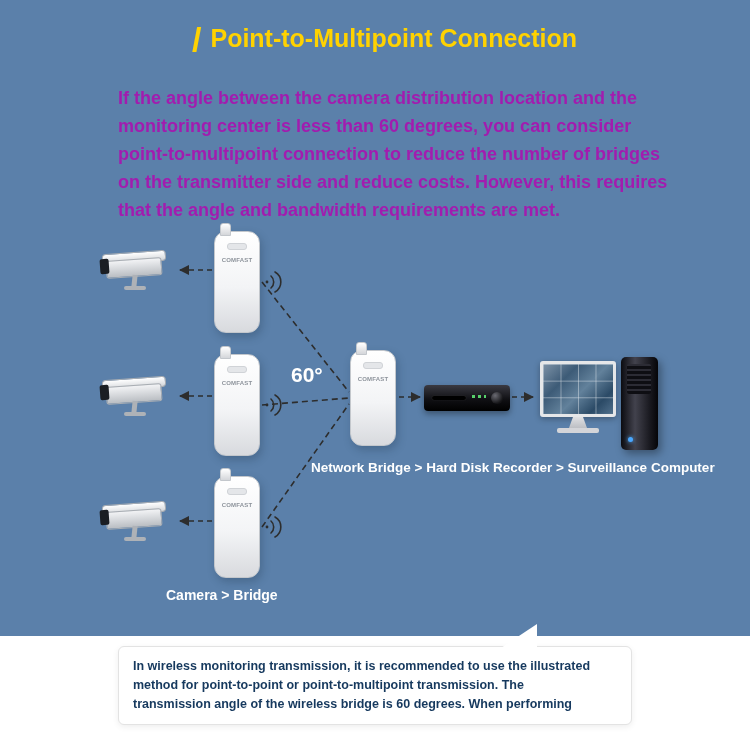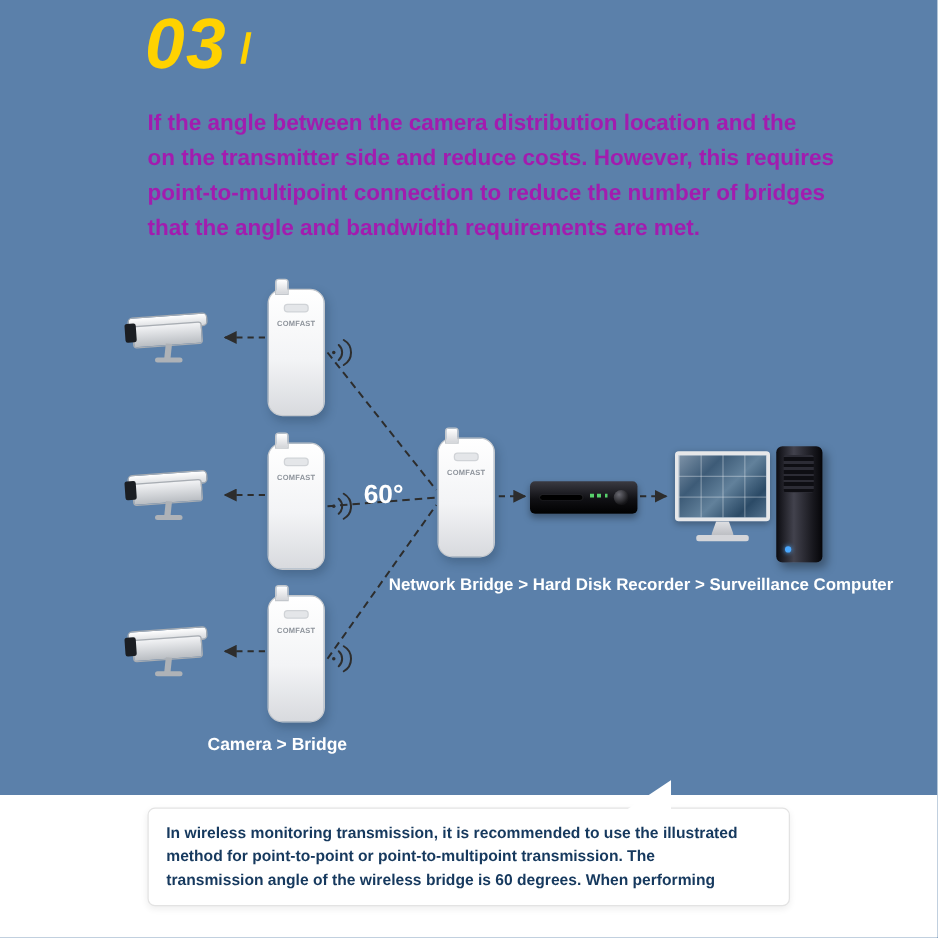--- a/index.html
+++ b/index.html
@@ -72,48 +72,49 @@
   .monitor .stand-base { position:absolute; left:17px; top:67px; width:42px; height:5px; background:#d4d5d9; border-radius:2px; }
 
   
   .tower { position:absolute; left:621px; top:357px; width:37px; height:93px;
     background:linear-gradient(90deg,#0b0b10,#42424d 38%,#17171d 80%,#050508);
     border-radius:5px; box-shadow:3px 4px 8px rgba(0,0,0,.35); }
   .tower::before { content:""; position:absolute; left:6px; top:7px; right:7px; height:30px; background:repeating-linear-gradient(180deg,#2c2c35 0 2px,#0e0e13 2px 5px); border-radius:2px; }
   .tower::after { content:""; position:absolute; left:7px; bottom:8px; width:5px; height:5px; border-radius:50%; background:#4aa8ff; box-shadow:0 0 4px #4aa8ff; }
 
   
-  .angle { position:absolute; left:291px; top:384px; color:#fff; font-size:21px; font-weight:700; }
+  .angle { position:absolute; left:291px; top:363px; color:#fff; font-size:21px; font-weight:700; }
   .flow-caption { position:absolute; left:311px; top:460px; color:#fff; font-weight:700; font-size:13.5px; white-space:nowrap; }
   .camera-caption { position:absolute; left:166px; top:587px; color:#fff; font-weight:700; font-size:14px; white-space:nowrap;text-align:center; }
 
   
   .note-bubble {
     position:absolute; left:118px; top:646px; width:514px; box-sizing:border-box;
     background:#ffffff; border:1px solid #e3e3e3; border-radius:6px;
     padding:10px 14px; box-shadow:0 2px 6px rgba(0,0,0,.07); overflow:visible;
   }
   .note-bubble .tail { position:absolute; top:-23px; left:382px; width:36px; height:24px; background:#ffffff; clip-path:polygon(100% 0,100% 100%,0 100%); }
   .note-bubble .note-text div { color:#16395e; font-weight:700; font-size:12.5px; line-height:19px; white-space:nowrap; overflow:hidden; }
 </style>
 </head>
 <body>
 
 <div class="page">
   <div class="blue-bg"></div>
 
-  <div class="num">03</div>
   <div class="title-row">
     <span class="slash">/</span>
+    <span class="title">Point-to-Multipoint Connection</span>
   </div>
 
   <div class="intro">
     <div>If the angle between the camera distribution location and the</div>
+    <div>monitoring center is less than 60 degrees, you can consider</div>
+    <div>point-to-multipoint connection to reduce the number of bridges</div>
     <div>on the transmitter side and reduce costs. However, this requires</div>
-    <div>point-to-multipoint connection to reduce the number of bridges</div>
     <div>that the angle and bandwidth requirements are met.</div>
   </div>
 
   <svg class="overlay" viewBox="0 0 750 750">
     <defs>
       <marker id="arr" viewBox="0 0 10 10" refX="9" refY="5" markerWidth="6.5" markerHeight="6.5" orient="auto">
         <path d="M0 0 L10 5 L0 10 z" fill="#2d2d2d"></path>
       </marker>
     </defs>
     <g stroke="#2d2d2d" stroke-width="1.6" stroke-dasharray="5 4" fill="none">

